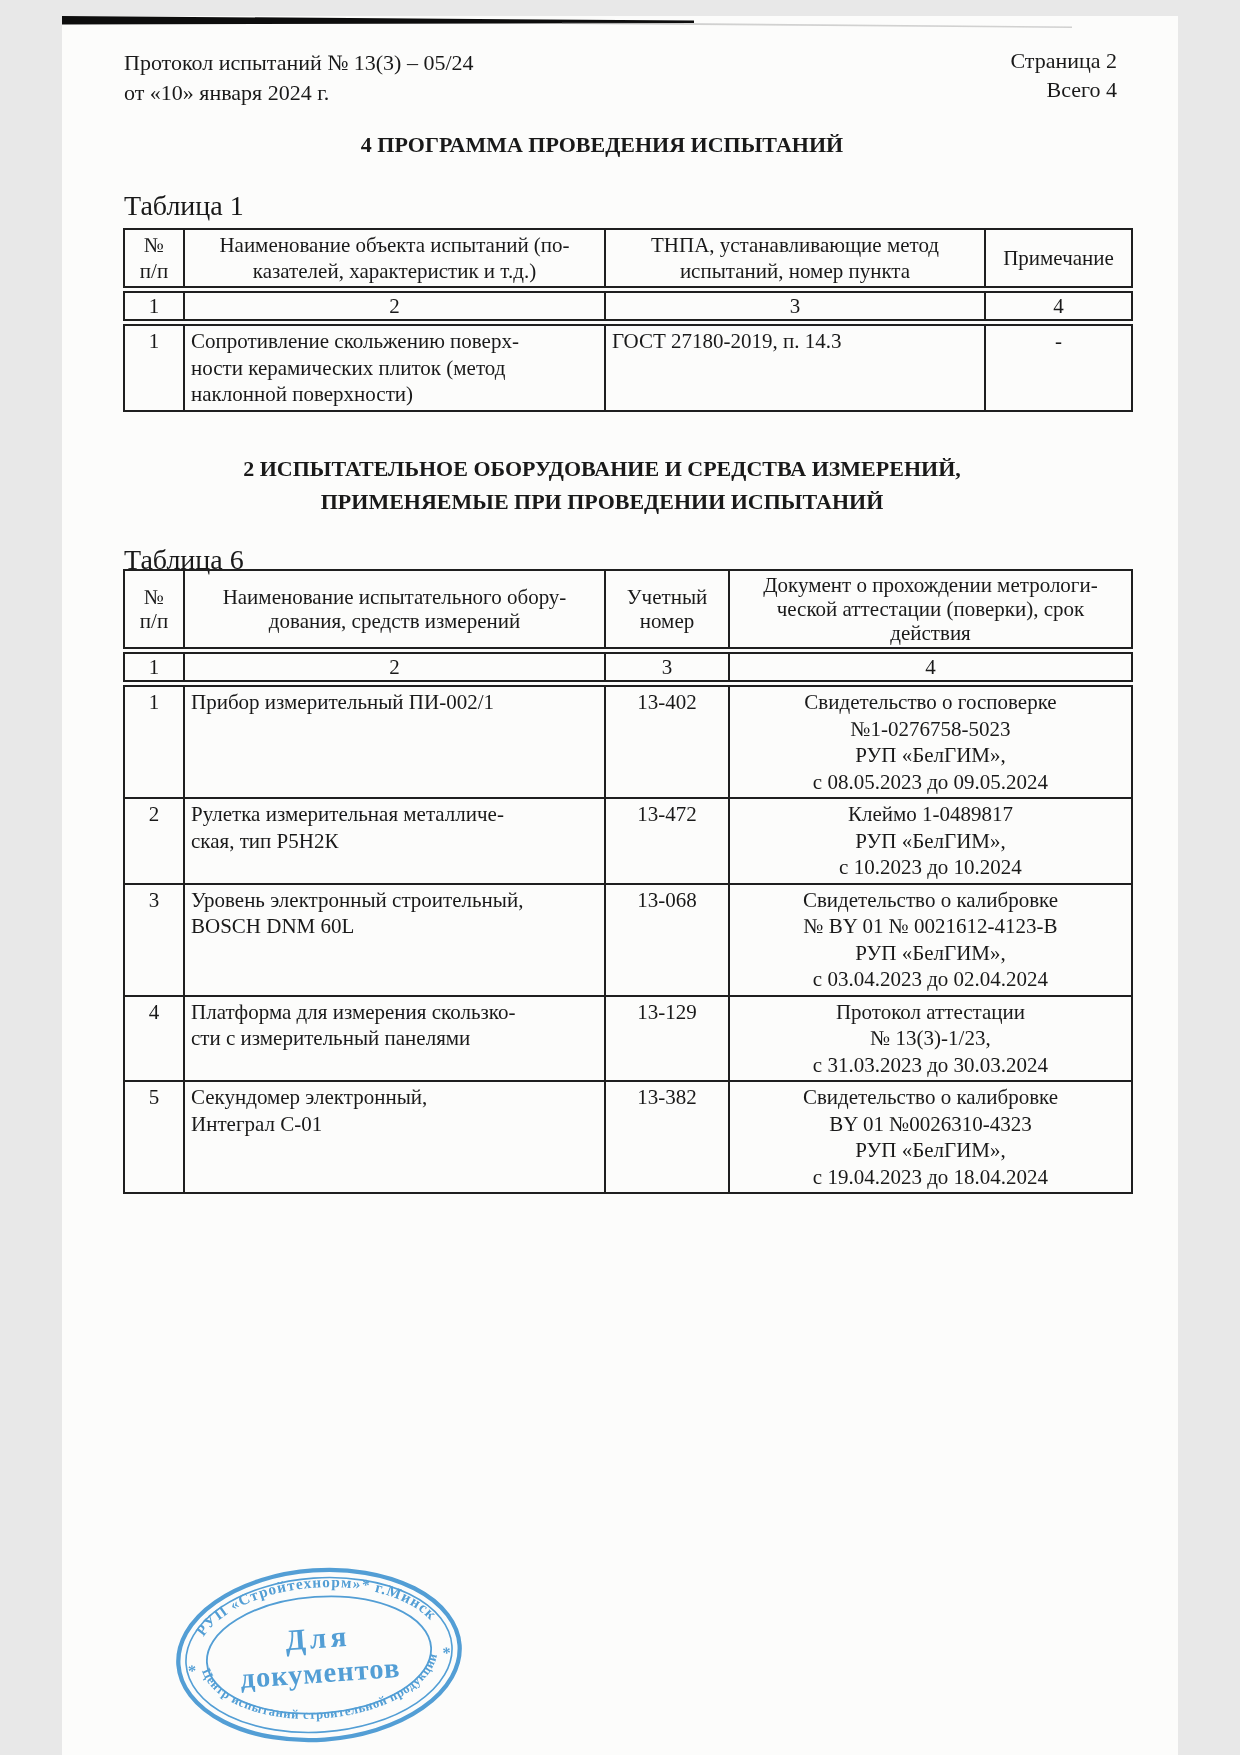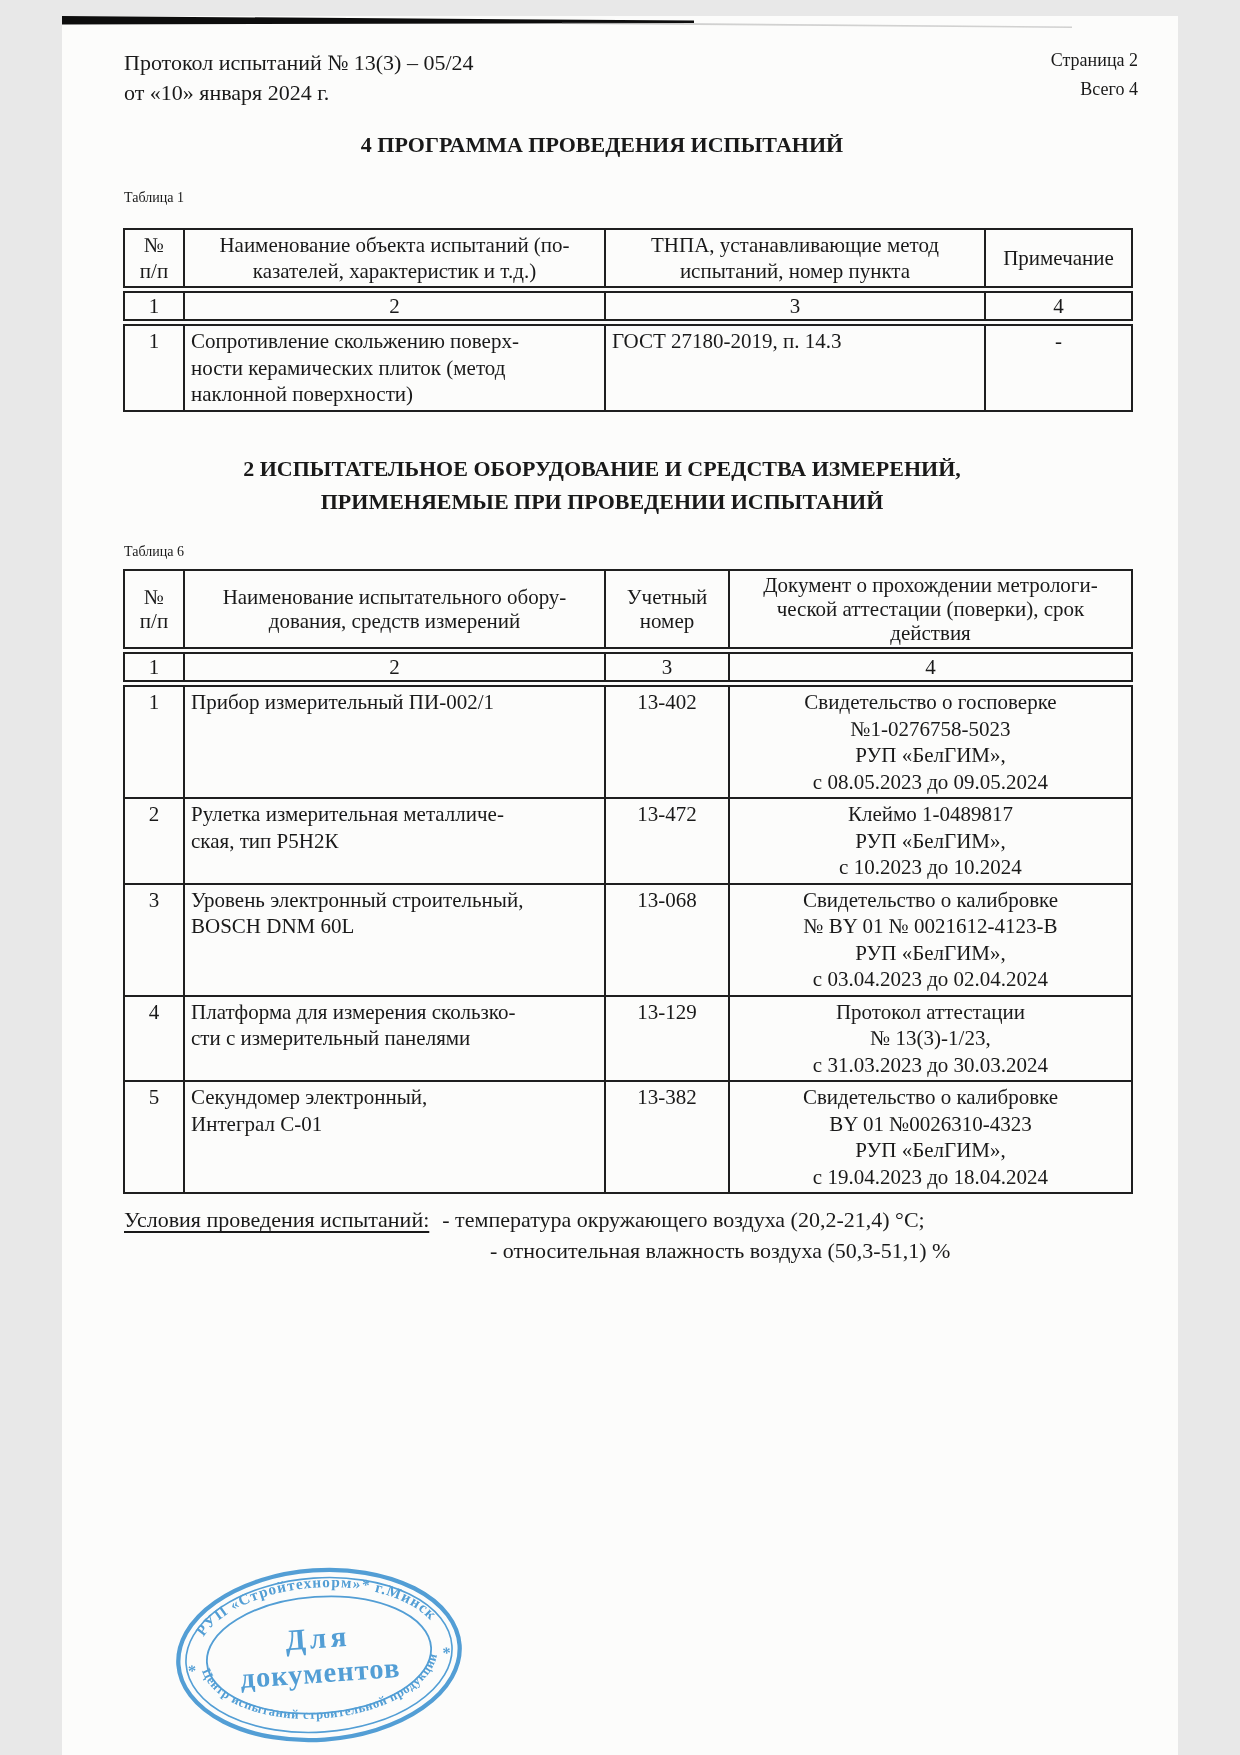--- a/index.html
+++ b/index.html
@@ -6,26 +6,26 @@
   .page{
     position:relative;width:1116px;height:1755px;background:#fcfcfb;
     font-family:"Liberation Serif","DejaVu Serif",serif;color:#191919;
     overflow:hidden;margin:16px auto;
   }
   .preline{white-space:pre-line;}
   
   .artifact{position:absolute;left:0;top:0;width:1020px;height:16px;}
   
   .hdr-left{position:absolute;left:62px;top:32px;font-size:22px;line-height:30px;}
-  .hdr-right{position:absolute;left:676px;top:30px;width:400px;text-align:right;font-size:18px;line-height:29px;}
+  .hdr-right{position:absolute;left:655px;top:30px;width:400px;text-align:right;font-size:22px;line-height:29px;}
   
   .sec-title{position:absolute;left:40px;width:1000px;text-align:center;font-weight:bold;font-size:22px;line-height:33px;}
   #sec1-title{top:112px;}
   #sec2-title{top:436px;}
-  .tbl-label{position:absolute;left:62px;font-size:14px;}
+  .tbl-label{position:absolute;left:62px;font-size:28px;}
   #t1-label{top:174px;}
   #t2-label{top:528px;}
   
   table.doc{
     position:absolute;left:61px;width:1008px;border-collapse:collapse;table-layout:fixed;
     font-size:21px;border:2.5px solid #1f1f1f;
   }
   #table1{top:212px;}
   #table2{top:553px;}
   table.doc th,table.doc td{
@@ -178,26 +178,20 @@
 Интеграл С-01</td>
         <td class="c">13-382</td>
         <td class="c">Свидетельство о калибровке
 BY 01 №0026310-4323
 РУП «БелГИМ»,
 с 19.04.2023 до 18.04.2024</td>
       </tr>
     </tbody>
   </table>
 
-  <div class="conditions">
-    <div>
-      <span class="cond-label">Условия проведения испытаний:</span><span class="cond-rest">- температура окружающего воздуха (20,2-21,4) °С;</span>
-    </div>
-    <div class="cond-line2">- относительная влажность воздуха (50,3-51,1) %</div>
-  </div>
 
   <div class="stamp">
     <svg viewBox="0 0 284 172">
       <ellipse cx="142" cy="86" rx="138" ry="83" fill="none" stroke-width="4.2" stroke="#3c92d0"></ellipse>
       <ellipse cx="142" cy="86" rx="130.5" ry="75.5" fill="none" stroke-width="1.6" stroke="#3c92d0"></ellipse>
       <ellipse cx="142" cy="86" rx="110" ry="57" fill="none" stroke-width="1.8" stroke="#3c92d0"></ellipse>
       <defs>
         <path id="stamp-arc-top" d="M 28 108 A 121 66 0 1 1 256 108" fill="none"></path>
         <path id="stamp-arc-bottom" d="M 32.3 66 A 116 62 0 1 0 251.7 66" fill="none"></path>
       </defs>

